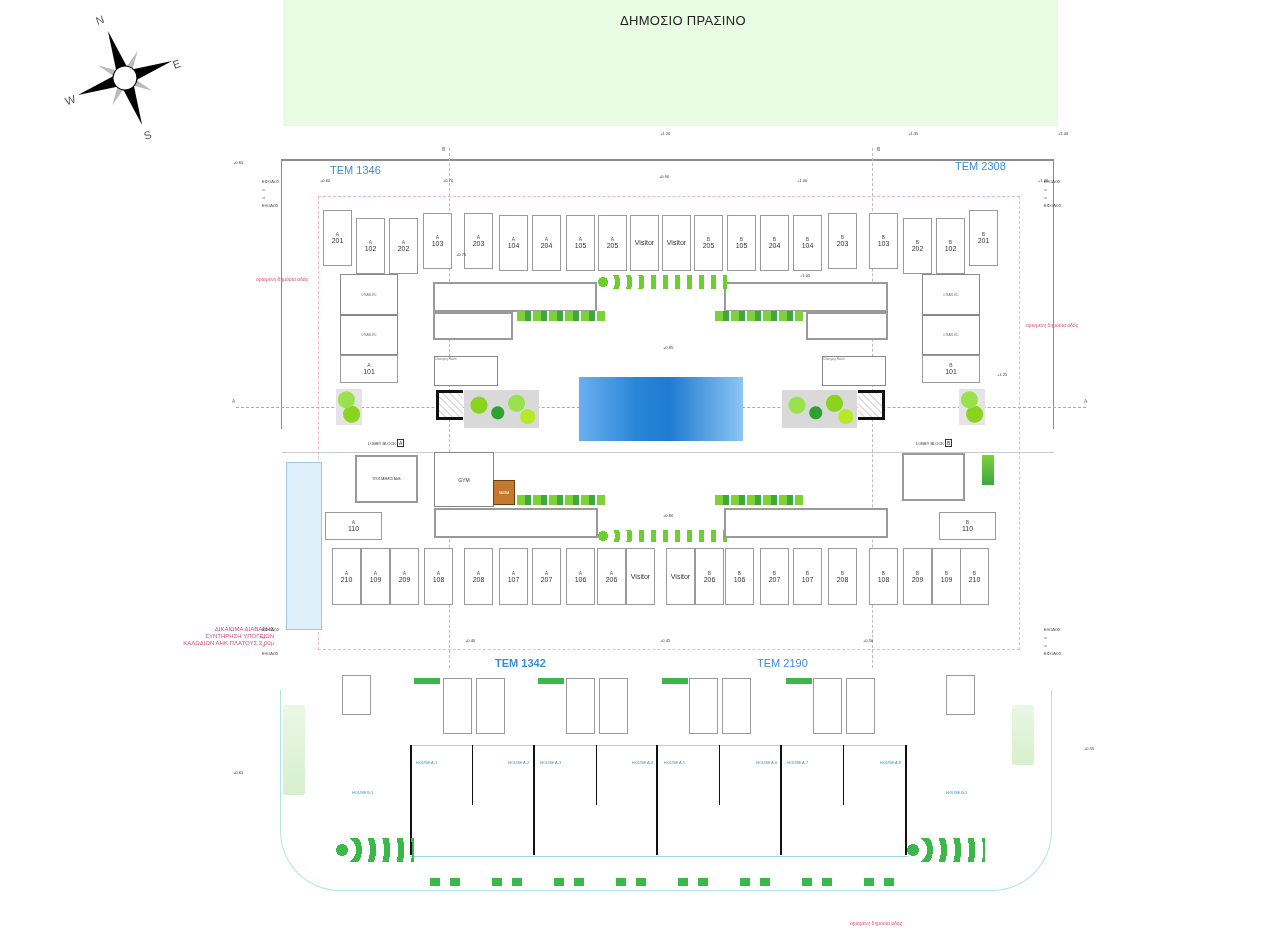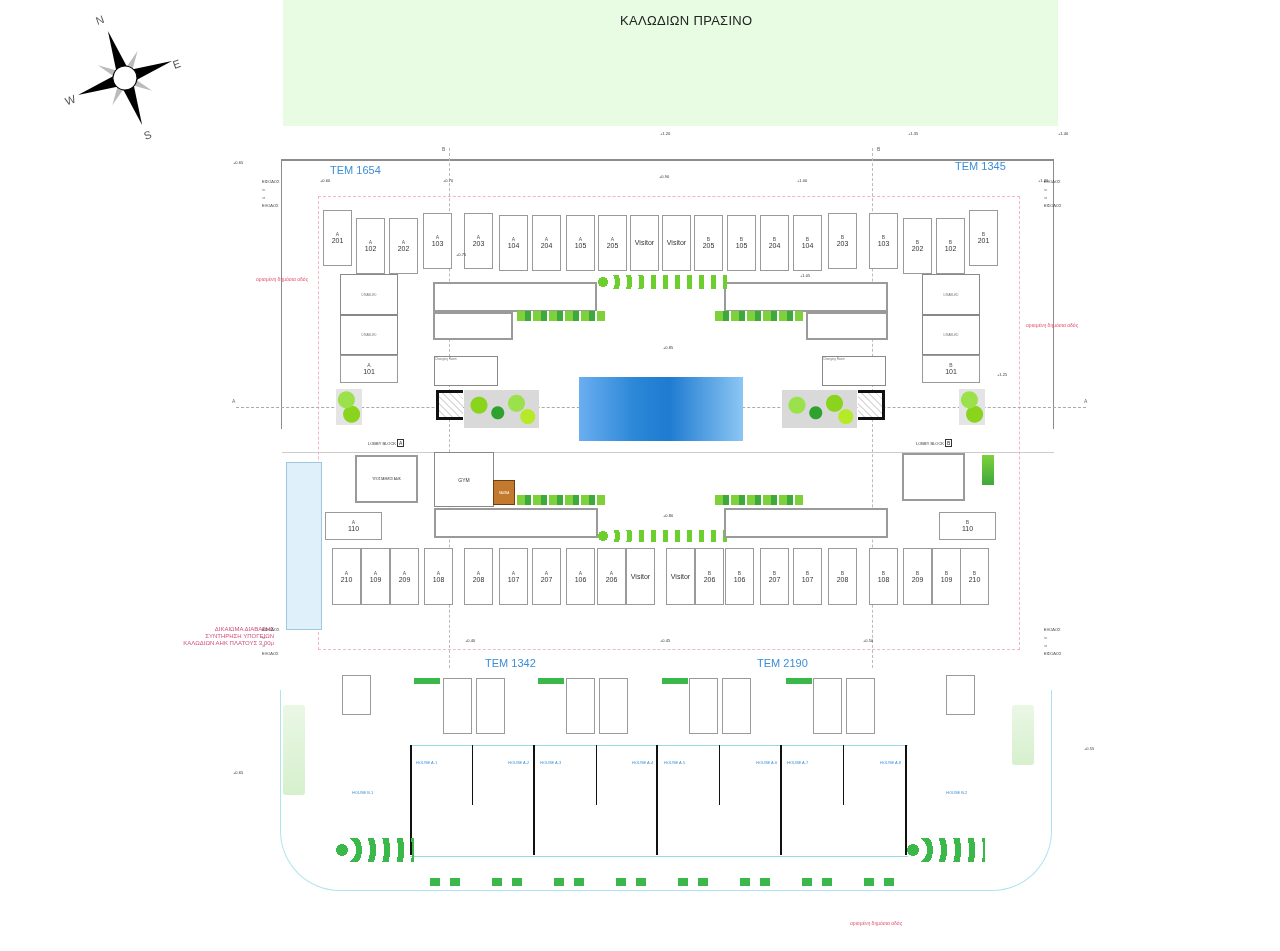--- a/index.html
+++ b/index.html
@@ -47,30 +47,30 @@
       <circle r="12" fill="#fff" stroke="#000" stroke-width="1"></circle>
     </g>
   </svg>
   <span class="abs" style="left:36px;top:4px;font-size:11px;color:#555;transform:rotate(-20deg);">N</span>
   <span class="abs" style="left:113px;top:48px;font-size:11px;color:#555;transform:rotate(-20deg);">E</span>
   <span class="abs" style="left:84px;top:119px;font-size:11px;color:#555;transform:rotate(-20deg);">S</span>
   <span class="abs" style="left:5px;top:84px;font-size:11px;color:#555;transform:rotate(-20deg);">W</span>
 </div>
 
 <div class="green-area"></div>
-<div class="green-title">ΚΑΛΩΔΙΩΝ ΠΡΑΣΙΝΟ</div>
+<div class="green-title">ΔΗΜΟΣΙΟ ΠΡΑΣΙΝΟ</div>
 
 <div class="plot-line" style="left:282px;top:159px;width:772px;height:2px;"></div>
 <div class="plot-line" style="left:281px;top:159px;width:1px;height:270px;"></div>
 <div class="plot-line" style="left:1053px;top:159px;width:1px;height:270px;"></div>
 <div class="plot-line" style="left:282px;top:452px;width:772px;height:1px;background:#ccc;"></div>
 
-<div class="tem" style="left:330px;top:164px;">TEM 1654</div>
-<div class="tem" style="left:955px;top:160px;">TEM 1345</div>
-<div class="tem" style="left:485px;top:657px;">TEM 1342</div>
+<div class="tem" style="left:330px;top:164px;">TEM 1346</div>
+<div class="tem" style="left:955px;top:160px;">TEM 2308</div>
+<div class="tem" style="left:495px;top:657px;font-weight:bold;">TEM 1342</div>
 <div class="tem" style="left:757px;top:657px;">TEM 2190</div>
 
 <div class="dash-red" style="left:318px;top:196px;width:700px;height:452px;border-color:#f4b6c2;"></div>
 <div class="axis-line" style="left:236px;top:407px;width:850px;"></div>
 <div class="vaxis" style="left:449px;top:148px;height:520px;"></div>
 <div class="vaxis" style="left:872px;top:148px;height:520px;"></div>
 <span class="abs" style="left:232px;top:398px;font-size:5px;color:#666;">A</span>
 <span class="abs" style="left:1084px;top:398px;font-size:5px;color:#666;">A</span>
 <span class="abs" style="left:442px;top:146px;font-size:5px;color:#666;">B</span>
 <span class="abs" style="left:877px;top:146px;font-size:5px;color:#666;">B</span>

